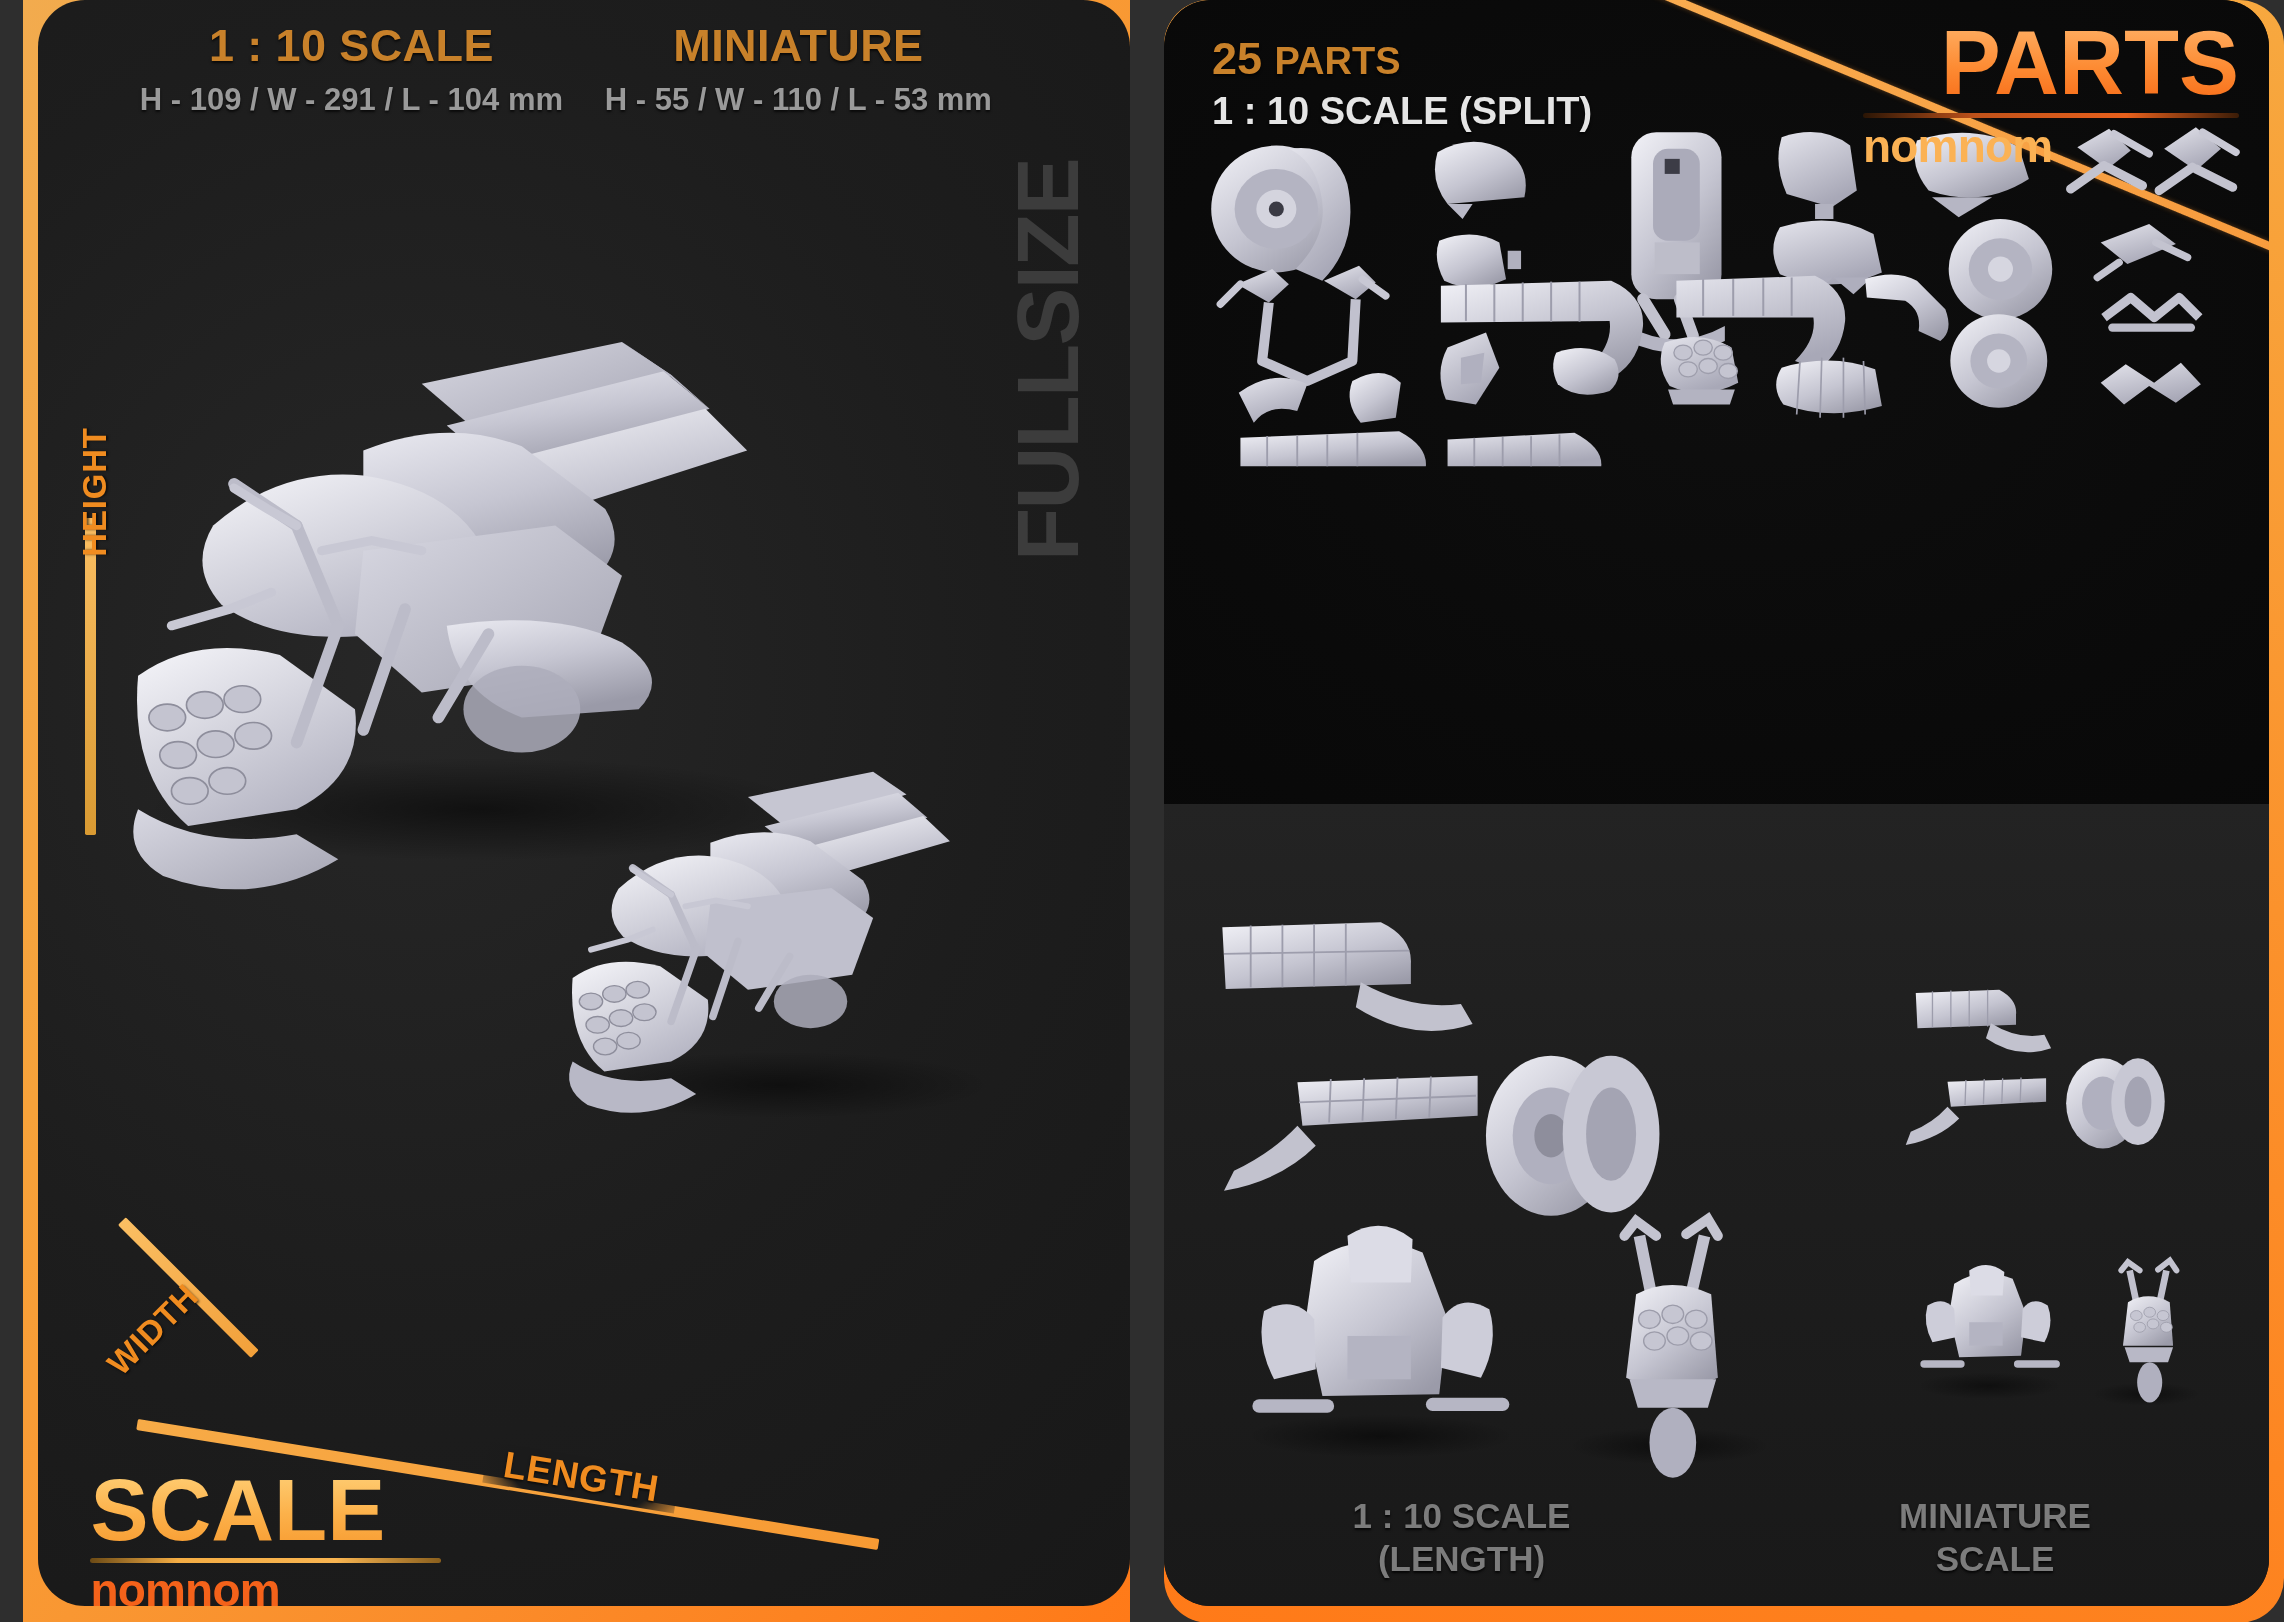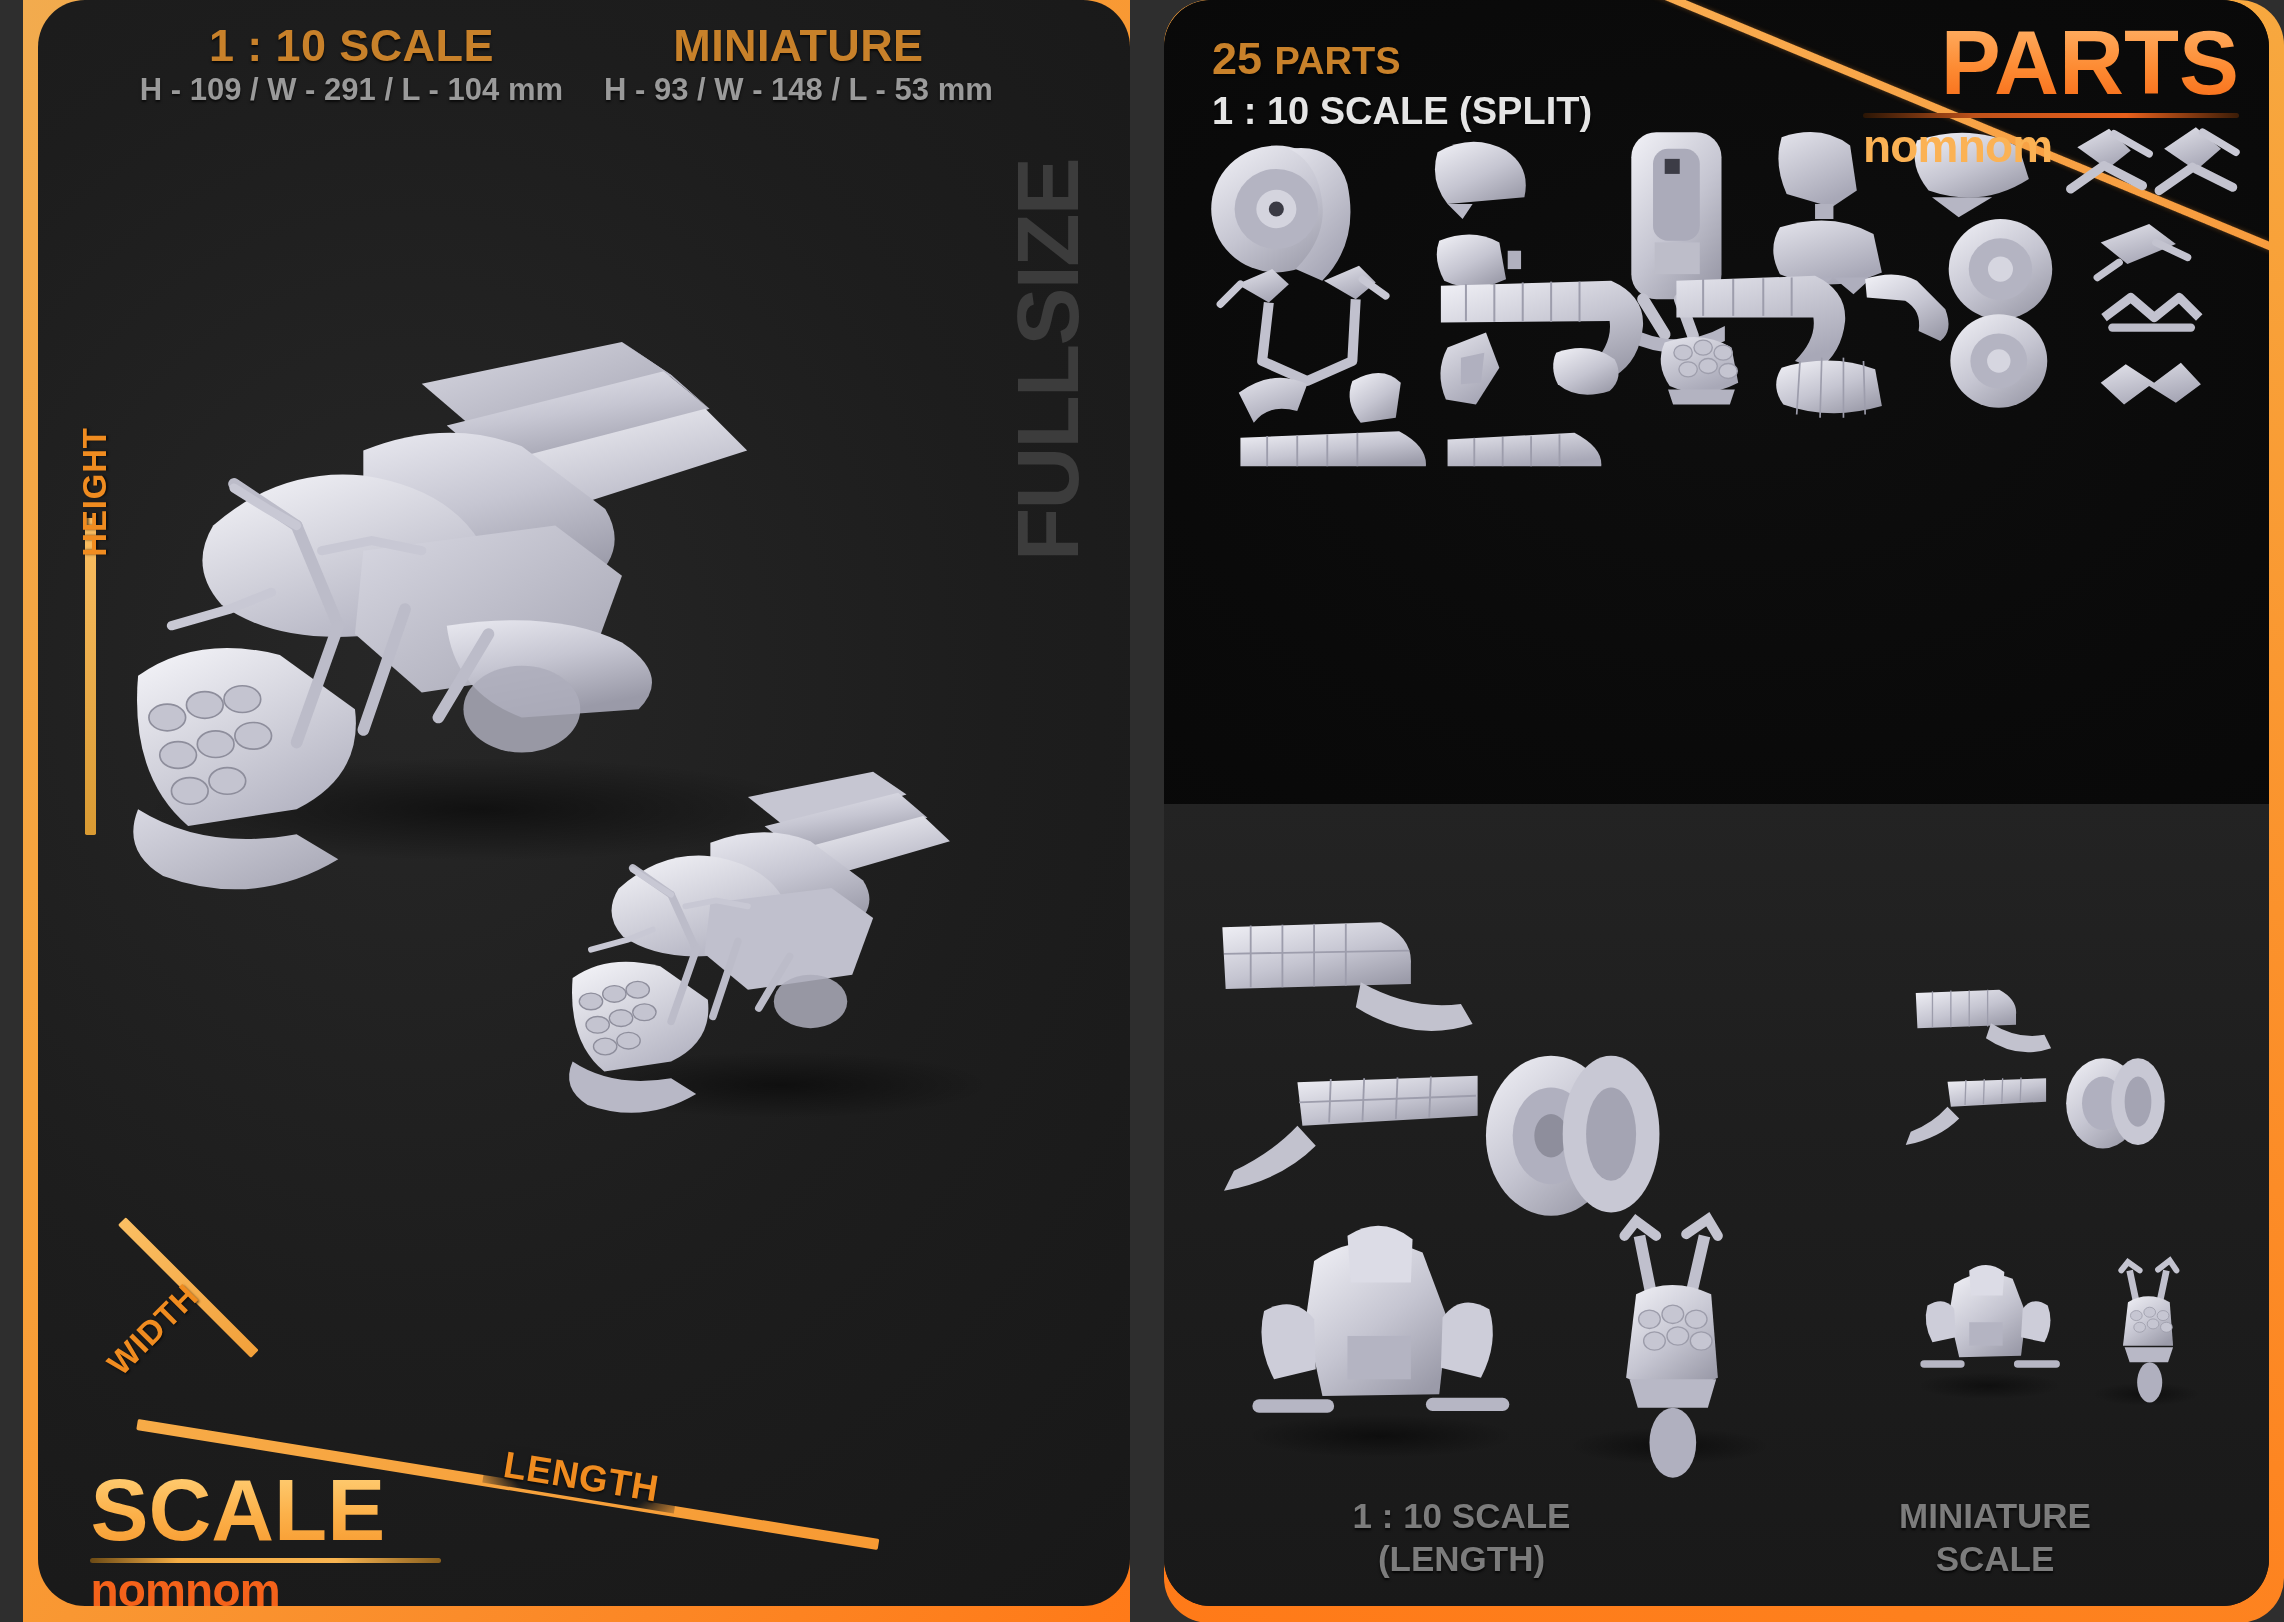--- a/index.html
+++ b/index.html
@@ -62,21 +62,21 @@
   
   .hdr-col{ position:absolute; text-align:center; }
   .hdr-title{
     color:#c8812a; font-weight:700; letter-spacing:0.4px;
     font-size:45px; line-height:48px; white-space:nowrap;
     text-shadow:0 1.7px 2.5px rgba(0,0,0,.7);
   }
   .hdr-sub{
     color:#9a9a9a; font-weight:700; font-size:31px; line-height:38px;
     white-space:nowrap; text-shadow:0 1.7px 2.5px rgba(0,0,0,.7);
-    margin-top:1px;
+    margin-top:11px;
   }
 
   #hdr-fullsize{ left:92px; top:22px; width:442px; }
   #hdr-miniature{ left:543px; top:22px; width:434px; }
 
   #right-hdr{ position:absolute; left:1212px; top:35px; }
   #right-hdr .rh-title{
     color:#c8812a; font-weight:700; font-size:45px; line-height:48px;
     white-space:nowrap; text-shadow:0 1.7px 2.5px rgba(0,0,0,.7);
   }
@@ -197,21 +197,21 @@
         <span>FULLSIZE</span>
       </div>
 
       <div id="hdr-fullsize" class="hdr-col">
         <div class="hdr-title">1 : 10 SCALE</div>
         <div class="hdr-sub">H - 109 / W - 291 / L - 104 mm</div>
       </div>
 
       <div id="hdr-miniature" class="hdr-col">
         <div class="hdr-title">MINIATURE</div>
-        <div class="hdr-sub">H - 93 / W - 148 / L - 53 mm</div>
+        <div class="hdr-sub">H - 55 / W - 110 / L - 53 mm</div>
       </div>
 
       <div class="art" style="left:50px; top:275px; width:851px; height:618px;">
         <svg viewBox="0 0 1020 740" width="851" height="618">
           <defs>
             <linearGradient id="mg1" x1="0" y1="0" x2="0.4" y2="1">
               <stop offset="0" stop-color="#e9e9f0"></stop>
               <stop offset="0.5" stop-color="#c6c6d2"></stop>
               <stop offset="1" stop-color="#9a9aa8"></stop>
             </linearGradient>

